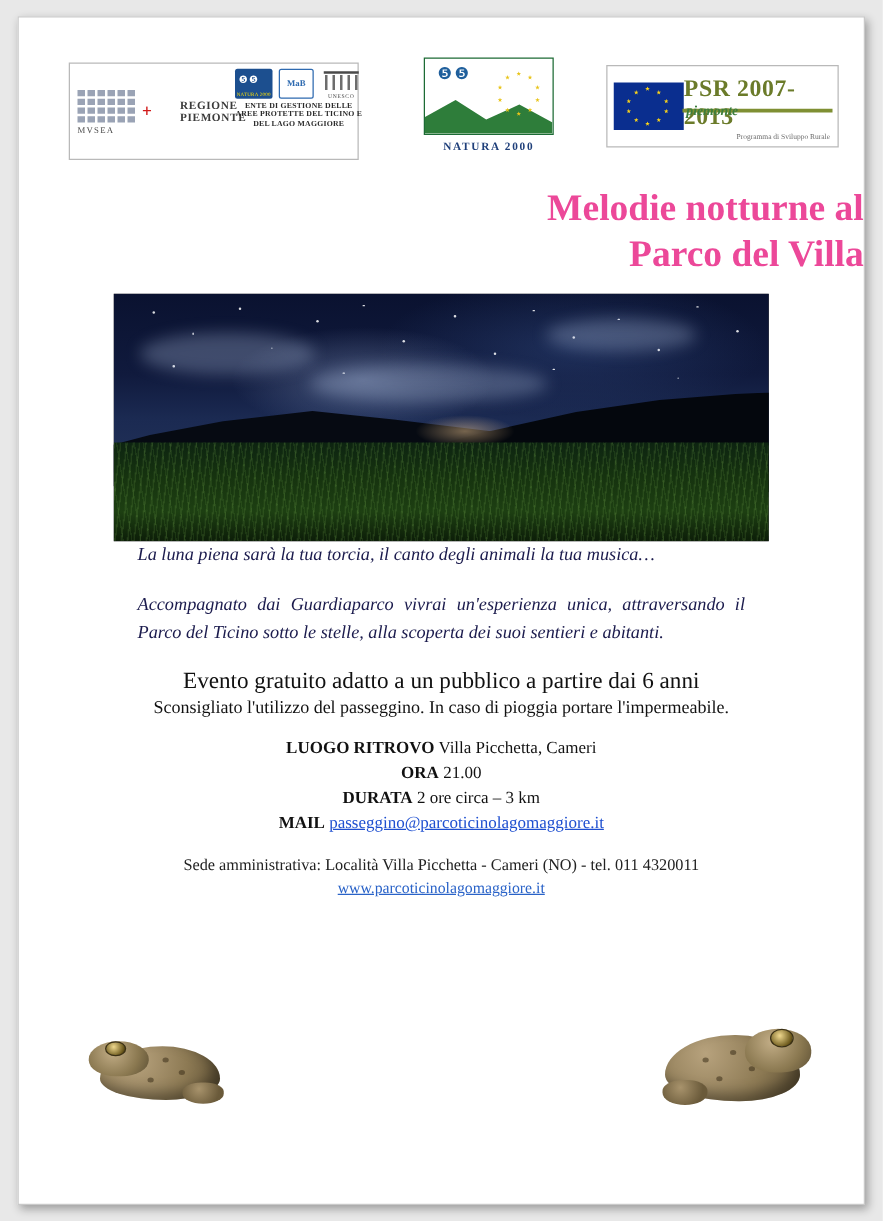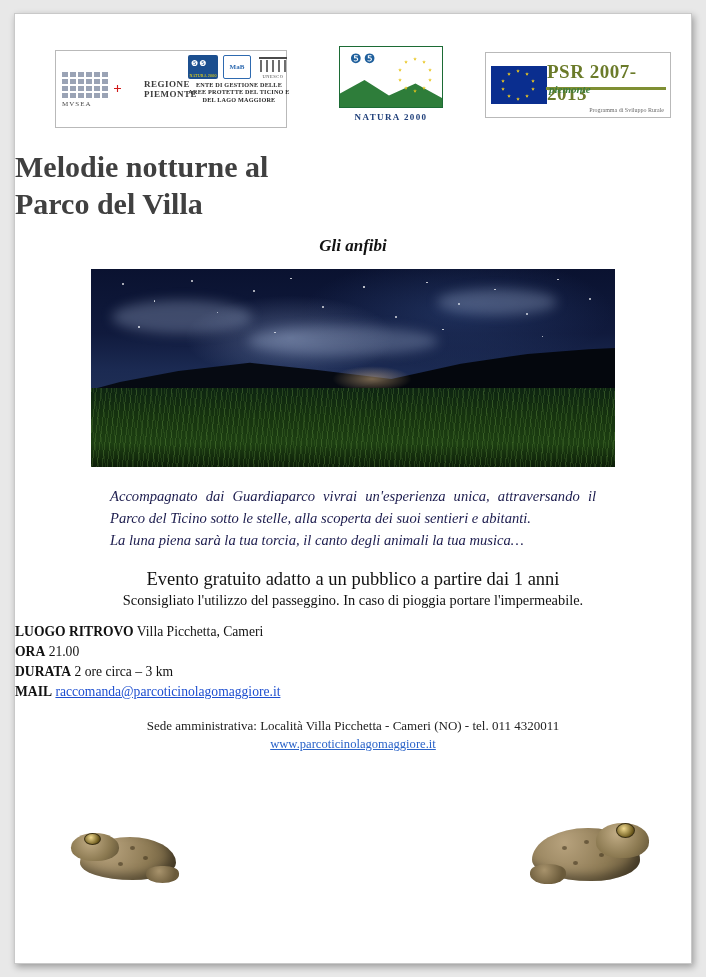--- a/index.html
+++ b/index.html
@@ -307,22 +307,22 @@
   .psr-sub {
     position: absolute;
     right: 6px;
     bottom: 4px;
     font-size: 6px;
     color: #6b6b6b;
   }
 
   
   .title-main {
-    text-align: left;
-    color: #404040;
+    text-align: right;
+    color: #ec4899;
     font-weight: bold;
     font-size: 30px;
     line-height: 37px;
     margin-top: 12px;
     font-family: "Liberation Serif", serif;
   }
   .title-edition {
     text-align: center;
     color: #2b2f99;
     font-weight: bold;
@@ -447,21 +447,21 @@
   }
   .notice {
     text-align: center;
     color: #9d1a1a;
     font-weight: bold;
     font-size: 13px;
     margin-top: 20px;
     font-family: "Liberation Serif", serif;
   }
   .info-block {
-    text-align: left;
+    text-align: center;
     margin-top: 12px;
     font-size: 13.6px;
     line-height: 20px;
     color: #111111;
     font-family: "Liberation Serif", serif;
     position: relative;
     z-index: 3;
   }
   .info-block b {
     font-weight: bold;
@@ -639,21 +639,20 @@
           <div class="psr-title">PSR 2007-2013</div>
           <div class="psr-underline"></div>
           <div class="psr-piemonte">piemonte</div>
           <div class="psr-sub">Programma di Sviluppo Rurale</div>
         </div>
       </div>
     </div>
 
     <div class="title-main">Melodie notturne al</div>
     <div class="title-main" style="margin-top:0">Parco del Villa</div>
-    <div class="subtitle">Gli anfibi</div>
 
     <div class="photo-wrap">
       <div class="sky">
         <div class="stars">
           <i style="left:6%;top:10%;width:2px;height:2px"></i>
           <i style="left:12%;top:22%;width:1.5px;height:1.5px"></i>
           <i style="left:19%;top:8%;width:2px;height:2px"></i>
           <i style="left:24%;top:30%;width:1.5px;height:1.5px"></i>
           <i style="left:31%;top:15%;width:2px;height:2px"></i>
           <i style="left:38%;top:6%;width:1.5px;height:1.5px"></i>
@@ -676,25 +675,25 @@
         <div class="cloud" style="left:66%;top:14%;width:120px;height:26px"></div>
       </div>
       <div class="hills">
         <div class="hill-a"></div>
         <div class="hill-b"></div>
       </div>
       <div class="glow"></div>
       <div class="field"></div>
     </div>
 
+    <div class="lead" style="margin-top:0">La luna piena sarà la tua torcia, il canto degli animali la tua musica…</div>
     <div class="lead">Accompagnato dai Guardiaparco vivrai un'esperienza unica, attraversando il Parco del Ticino sotto le stelle, alla scoperta dei suoi sentieri e abitanti.</div>
-    <div class="lead" style="margin-top:0">La luna piena sarà la tua torcia, il canto degli animali la tua musica…</div>
-
-
-    <div class="free-line">Evento gratuito adatto a un pubblico a partire dai 1 anni</div>
+
+
+    <div class="free-line">Evento gratuito adatto a un pubblico a partire dai 6 anni</div>
     <div class="advice" style="margin-top:0">Sconsigliato l'utilizzo del passeggino. In caso di pioggia portare l'impermeabile.</div>
 
 
     <div class="toad" id="toad-left">
       <div class="body">
         <span class="speck" style="left:30%;top:30%"></span>
         <span class="speck" style="left:52%;top:22%"></span>
         <span class="speck" style="left:66%;top:44%"></span>
         <span class="speck" style="left:40%;top:58%"></span>
       </div>
@@ -723,21 +722,21 @@
       <div>
         <b>ORA</b>
         <span>21.00</span>
       </div>
       <div>
         <b>DURATA</b>
         <span>2 ore circa – 3 km</span>
       </div>
       <div>
         <b>MAIL</b>
-        <a class="mail-link" href="#">raccomanda@parcoticinolagomaggiore.it</a>
+        <a class="mail-link" href="#">passeggino@parcoticinolagomaggiore.it</a>
       </div>
     </div>
 
     <div class="footer">
       <span>Sede amministrativa: Località Villa Picchetta - Cameri (NO) -  tel. 011 4320011</span>
       <a class="site" href="#">www.parcoticinolagomaggiore.it</a>
     </div>
 
   </div>
 </div>

